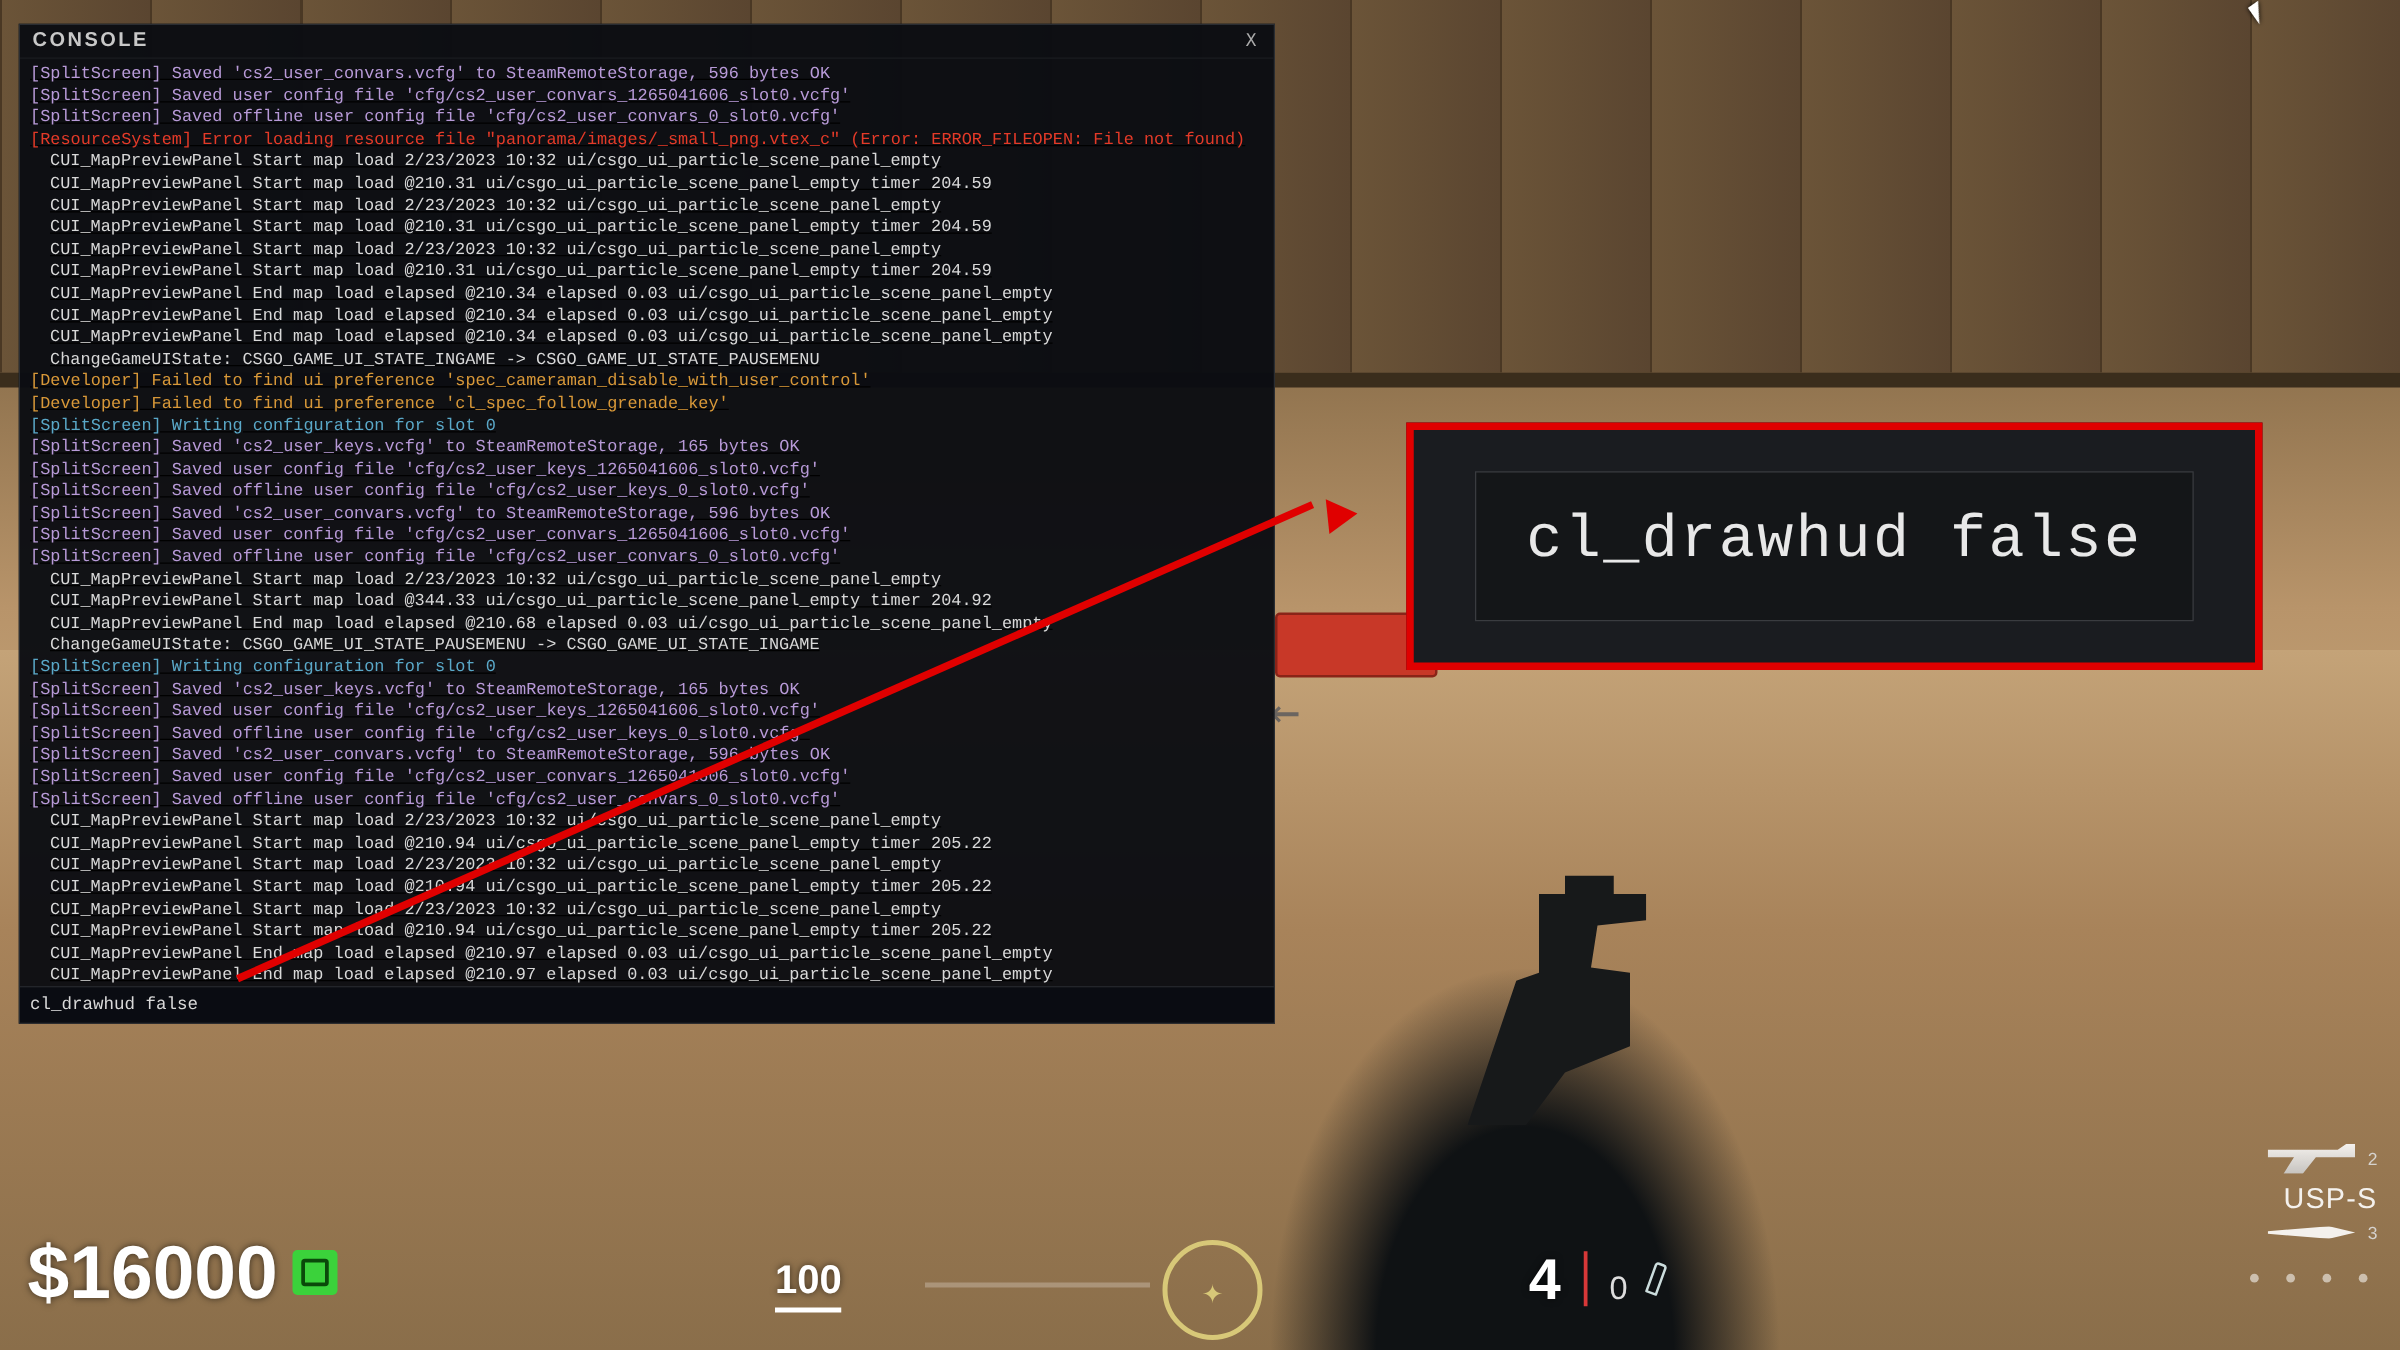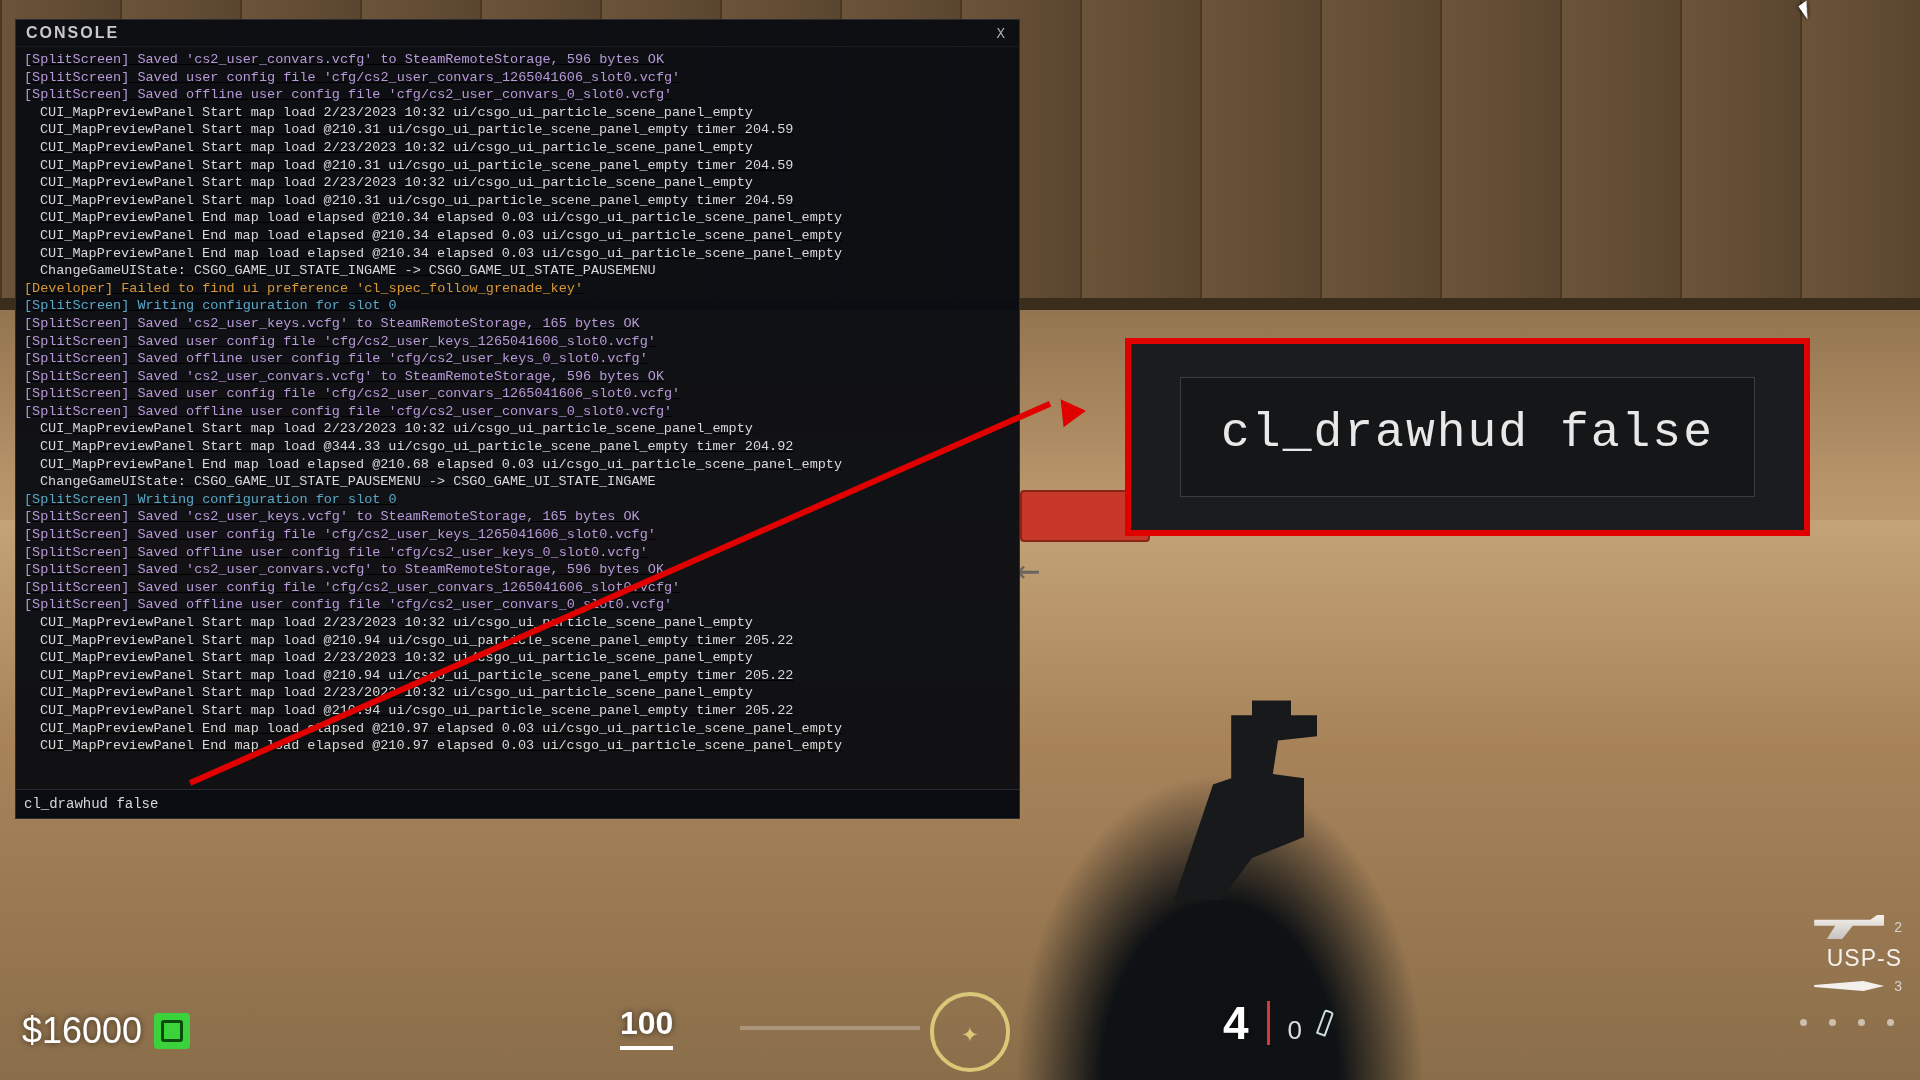--- a/index.html
+++ b/index.html
@@ -122,21 +122,21 @@
   border-bottom: 14px solid transparent;
   transform: rotate(-6deg);
 }
 
 
 .hud-money {
   position: absolute;
   left: 22px; bottom: 28px;
   display: flex; align-items: center; gap: 12px;
 }
-.money-text { color: #fff; font-family: Arial, sans-serif; font-size: 36px; font-weight: 400; text-shadow: 0 0 6px rgba(0,0,0,.6); }
+.money-text { color: #fff; font-family: Arial, sans-serif; font-size: 60px; font-weight: 700; text-shadow: 0 0 6px rgba(0,0,0,.6); }
 .buy-icon { width: 36px; height: 36px; background: #3bd23b; border-radius: 4px; position: relative; }
 .buy-icon::after { content:""; position:absolute; inset:7px; border:3px solid #0a4a0a; border-radius:3px; }
 
 .hud-health {
   position: absolute;
   left: 620px; bottom: 30px;
   color: #fff; font-family: Arial, sans-serif; font-size: 32px; font-weight: 600;
   border-bottom: 4px solid #fff;
   padding-bottom: 4px;
   text-shadow: 0 0 6px rgba(0,0,0,.6);
@@ -251,30 +251,32 @@
 
 <div class="console">
   <div class="console-header">
     <span class="console-title">CONSOLE</span>
     <span class="console-close">X</span>
   </div>
   <div class="console-log" id="console-log">
       <div class="log-line c-violet">[SplitScreen] Saved 'cs2_user_convars.vcfg' to SteamRemoteStorage, 596 bytes OK</div>
       <div class="log-line c-violet">[SplitScreen] Saved user config file 'cfg/cs2_user_convars_1265041606_slot0.vcfg'</div>
       <div class="log-line c-violet">[SplitScreen] Saved offline user config file 'cfg/cs2_user_convars_0_slot0.vcfg'</div>
+      <div class="log-line c-red">[ResourceSystem] Error loading resource file "panorama/images/_small_png.vtex_c" (Error: ERROR_FILEOPEN: File not found)</div>
       <div class="log-line c-white">CUI_MapPreviewPanel Start map load 2/23/2023 10:32 ui/csgo_ui_particle_scene_panel_empty</div>
       <div class="log-line c-white">CUI_MapPreviewPanel Start map load @210.31 ui/csgo_ui_particle_scene_panel_empty timer 204.59</div>
       <div class="log-line c-white">CUI_MapPreviewPanel Start map load 2/23/2023 10:32 ui/csgo_ui_particle_scene_panel_empty</div>
       <div class="log-line c-white">CUI_MapPreviewPanel Start map load @210.31 ui/csgo_ui_particle_scene_panel_empty timer 204.59</div>
       <div class="log-line c-white">CUI_MapPreviewPanel Start map load 2/23/2023 10:32 ui/csgo_ui_particle_scene_panel_empty</div>
       <div class="log-line c-white">CUI_MapPreviewPanel Start map load @210.31 ui/csgo_ui_particle_scene_panel_empty timer 204.59</div>
       <div class="log-line c-white">CUI_MapPreviewPanel End map load elapsed @210.34 elapsed 0.03 ui/csgo_ui_particle_scene_panel_empty</div>
       <div class="log-line c-white">CUI_MapPreviewPanel End map load elapsed @210.34 elapsed 0.03 ui/csgo_ui_particle_scene_panel_empty</div>
       <div class="log-line c-white">CUI_MapPreviewPanel End map load elapsed @210.34 elapsed 0.03 ui/csgo_ui_particle_scene_panel_empty</div>
       <div class="log-line c-white">ChangeGameUIState: CSGO_GAME_UI_STATE_INGAME -&gt; CSGO_GAME_UI_STATE_PAUSEMENU</div>
+      <div class="log-line c-orange">[Developer] Failed to find ui preference 'spec_cameraman_disable_with_user_control'</div>
       <div class="log-line c-orange">[Developer] Failed to find ui preference 'cl_spec_follow_grenade_key'</div>
       <div class="log-line c-cyan">[SplitScreen] Writing configuration for slot 0</div>
       <div class="log-line c-violet">[SplitScreen] Saved 'cs2_user_keys.vcfg' to SteamRemoteStorage, 165 bytes OK</div>
       <div class="log-line c-violet">[SplitScreen] Saved user config file 'cfg/cs2_user_keys_1265041606_slot0.vcfg'</div>
       <div class="log-line c-violet">[SplitScreen] Saved offline user config file 'cfg/cs2_user_keys_0_slot0.vcfg'</div>
       <div class="log-line c-violet">[SplitScreen] Saved 'cs2_user_convars.vcfg' to SteamRemoteStorage, 596 bytes OK</div>
       <div class="log-line c-violet">[SplitScreen] Saved user config file 'cfg/cs2_user_convars_1265041606_slot0.vcfg'</div>
       <div class="log-line c-violet">[SplitScreen] Saved offline user config file 'cfg/cs2_user_convars_0_slot0.vcfg'</div>
       <div class="log-line c-white">CUI_MapPreviewPanel Start map load 2/23/2023 10:32 ui/csgo_ui_particle_scene_panel_empty</div>
       <div class="log-line c-white">CUI_MapPreviewPanel Start map load @344.33 ui/csgo_ui_particle_scene_panel_empty timer 204.92</div>

